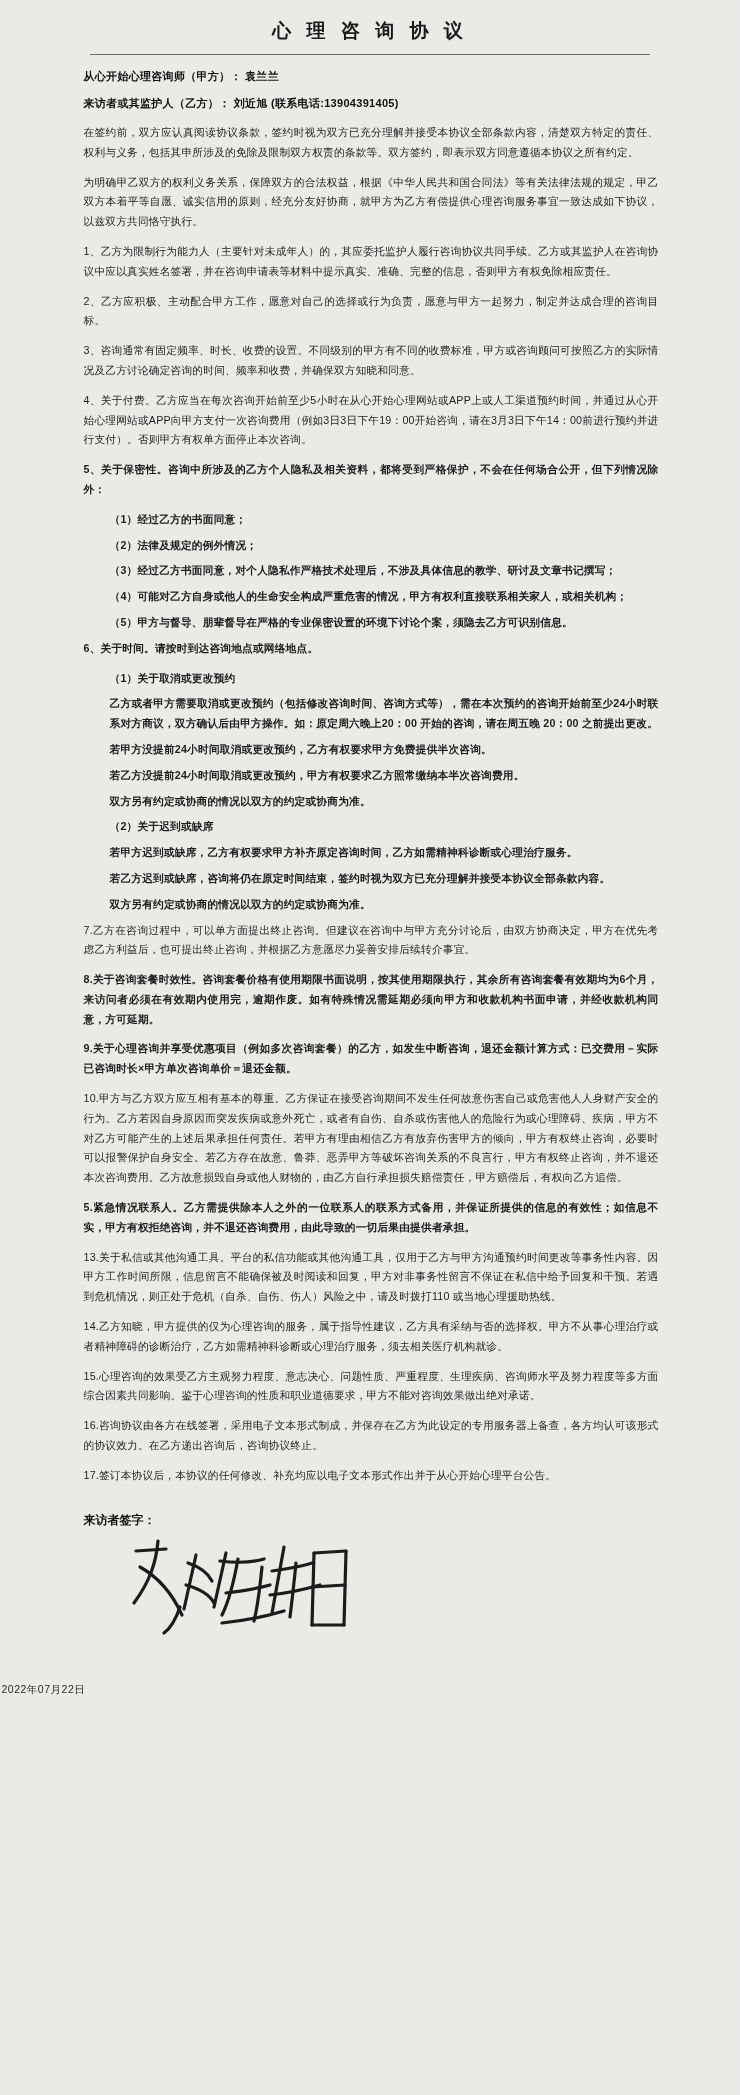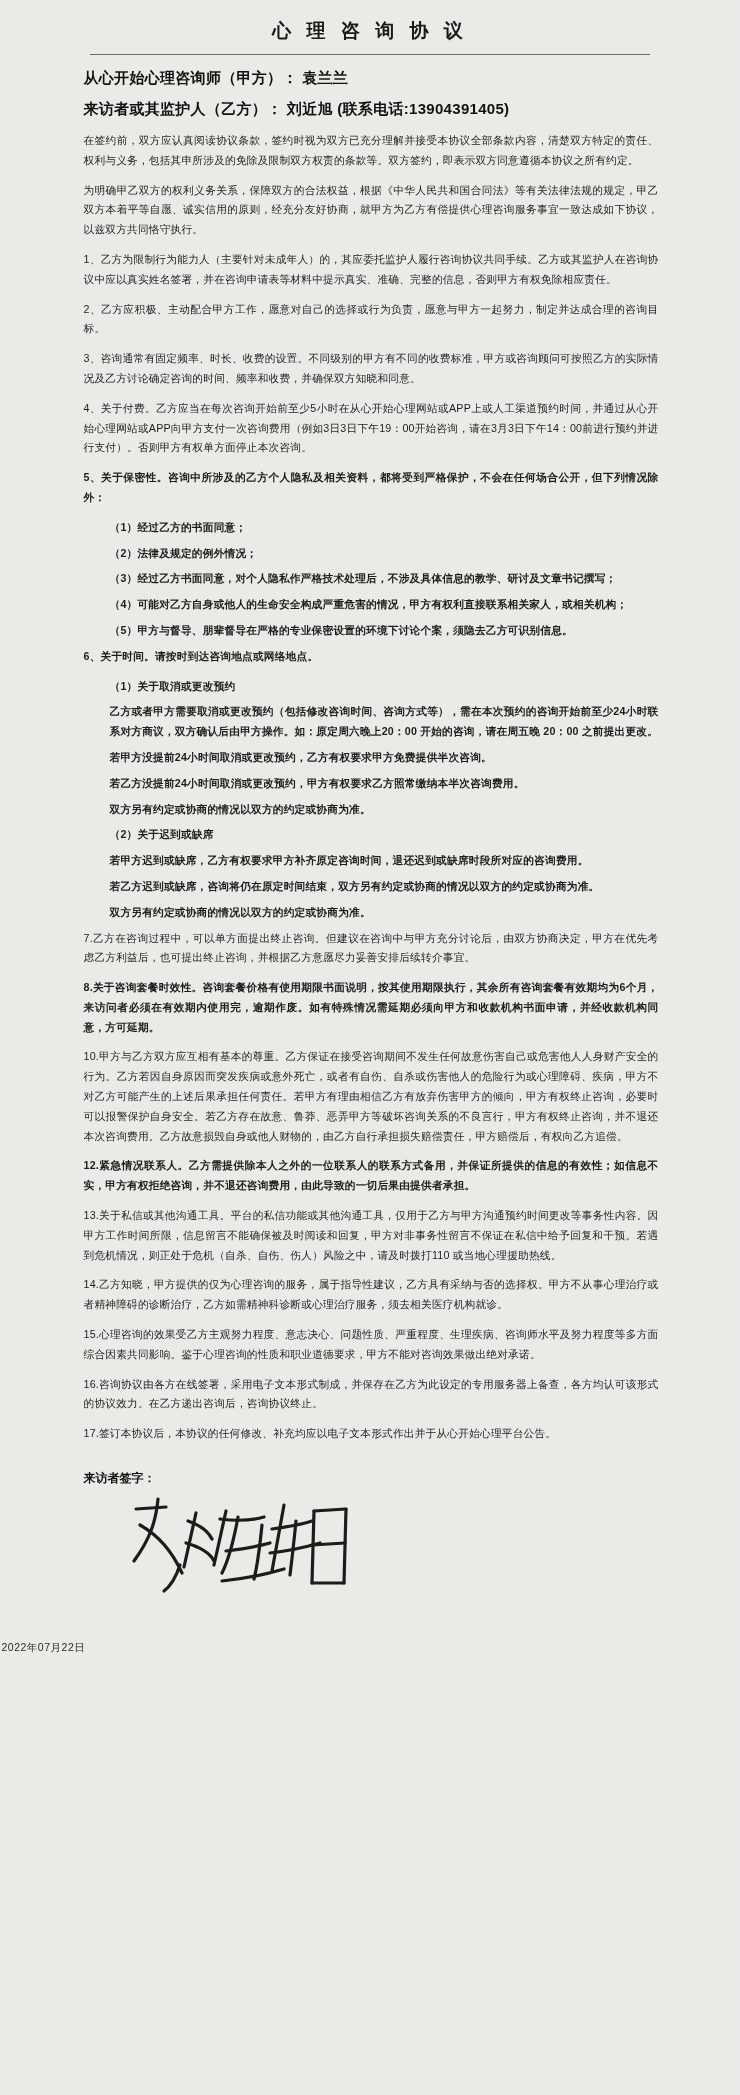--- a/index.html
+++ b/index.html
@@ -30,21 +30,21 @@
   }
   .title-rule {
     width: 560px;
     margin: 0 auto 14px auto;
     border-bottom: 1px solid #6b6b6b;
   }
   .body-wrap {
     padding: 0 80px 0 82px;
   }
   .party-line {
-    font-size: 15px;
+    font-size: 11px;
     font-weight: bold;
     color: #111;
     margin: 0 0 12px 0;
     letter-spacing: 0.3px;
   }
   .para {
     font-size: 10.7px;
     line-height: 1.85;
     color: #1d1d1d;
     margin: 4px 0 10px 0;
@@ -114,27 +114,28 @@
         <div class="para bold sub">（3）经过乙方书面同意，对个人隐私作严格技术处理后，不涉及具体信息的教学、研讨及文章书记撰写；</div>
         <div class="para bold sub">（4）可能对乙方自身或他人的生命安全构成严重危害的情况，甲方有权利直接联系相关家人，或相关机构；</div>
         <div class="para bold sub">（5）甲方与督导、朋辈督导在严格的专业保密设置的环境下讨论个案，须隐去乙方可识别信息。</div>
         <div class="para bold">6、关于时间。请按时到达咨询地点或网络地点。</div>
         <div class="para bold sub">（1）关于取消或更改预约</div>
         <div class="para sub2">乙方或者甲方需要取消或更改预约（包括修改咨询时间、咨询方式等），需在本次预约的咨询开始前至少24小时联系对方商议，双方确认后由甲方操作。如：原定周六晚上20：00 开始的咨询，请在周五晚 20：00 之前提出更改。</div>
         <div class="para sub2">若甲方没提前24小时间取消或更改预约，乙方有权要求甲方免费提供半次咨询。</div>
         <div class="para sub2">若乙方没提前24小时间取消或更改预约，甲方有权要求乙方照常缴纳本半次咨询费用。</div>
         <div class="para sub2">双方另有约定或协商的情况以双方的约定或协商为准。</div>
         <div class="para bold sub">（2）关于迟到或缺席</div>
-        <div class="para sub2">若甲方迟到或缺席，乙方有权要求甲方补齐原定咨询时间，退还迟到或缺席时段所对应的咨询费用。</div>
-        <div class="para sub2">若乙方迟到或缺席，咨询将仍在原定时间结束，双方另有约定或协商的情况以双方的约定或协商为准。</div>
+        <div class="para sub2">若甲方迟到或缺席，乙方有权要求甲方补齐原定咨询时间，乙方如需精神科诊断或心理治疗服务。</div>
+        <div class="para sub2">若乙方迟到或缺席，咨询将仍在原定时间结束，签约时视为双方已充分理解并接受本协议全部条款内容。</div>
         <div class="para sub2">双方另有约定或协商的情况以双方的约定或协商为准。</div>
         <div class="para">7.乙方在咨询过程中，可以单方面提出终止咨询。但建议在咨询中与甲方充分讨论后，由双方协商决定，甲方在优先考虑乙方利益后，也可提出终止咨询，并根据乙方意愿尽力妥善安排后续转介事宜。</div>
         <div class="para bold">8.关于咨询套餐时效性。咨询套餐价格有使用期限书面说明，按其使用期限执行，其余所有咨询套餐有效期均为6个月，来访问者必须在有效期内使用完，逾期作废。如有特殊情况需延期必须向甲方和收款机构书面申请，并经收款机构同意，方可延期。</div>
+        <div class="para bold">9.关于心理咨询并享受优惠项目（例如多次咨询套餐）的乙方，如发生中断咨询，退还金额计算方式：已交费用－实际已咨询时长×甲方单次咨询单价＝退还金额。</div>
         <div class="para">10.甲方与乙方双方应互相有基本的尊重。乙方保证在接受咨询期间不发生任何故意伤害自己或危害他人人身财产安全的行为。乙方若因自身原因而突发疾病或意外死亡，或者有自伤、自杀或伤害他人的危险行为或心理障碍、疾病，甲方不对乙方可能产生的上述后果承担任何责任。若甲方有理由相信乙方有放弃伤害甲方的倾向，甲方有权终止咨询，必要时可以报警保护自身安全。若乙方存在故意、鲁莽、恶弄甲方等破坏咨询关系的不良言行，甲方有权终止咨询，并不退还本次咨询费用。乙方故意损毁自身或他人财物的，由乙方自行承担损失赔偿责任，甲方赔偿后，有权向乙方追偿。</div>
-        <div class="para bold">12.紧急情况联系人。乙方需提供除本人之外的一位联系人的联系方式备用，并保证所提供的信息的有效性；如信息不实，甲方有权拒绝咨询，并不退还咨询费用，由此导致的一切后果由提供者承担。</div>
+        <div class="para bold">5.紧急情况联系人。乙方需提供除本人之外的一位联系人的联系方式备用，并保证所提供的信息的有效性；如信息不实，甲方有权拒绝咨询，并不退还咨询费用，由此导致的一切后果由提供者承担。</div>
         <div class="para">13.关于私信或其他沟通工具。平台的私信功能或其他沟通工具，仅用于乙方与甲方沟通预约时间更改等事务性内容。因甲方工作时间所限，信息留言不能确保被及时阅读和回复，甲方对非事务性留言不保证在私信中给予回复和干预。若遇到危机情况，则正处于危机（自杀、自伤、伤人）风险之中，请及时拨打110 或当地心理援助热线。</div>
         <div class="para">14.乙方知晓，甲方提供的仅为心理咨询的服务，属于指导性建议，乙方具有采纳与否的选择权。甲方不从事心理治疗或者精神障碍的诊断治疗，乙方如需精神科诊断或心理治疗服务，须去相关医疗机构就诊。</div>
         <div class="para">15.心理咨询的效果受乙方主观努力程度、意志决心、问题性质、严重程度、生理疾病、咨询师水平及努力程度等多方面综合因素共同影响。鉴于心理咨询的性质和职业道德要求，甲方不能对咨询效果做出绝对承诺。</div>
         <div class="para">16.咨询协议由各方在线签署，采用电子文本形式制成，并保存在乙方为此设定的专用服务器上备查，各方均认可该形式的协议效力。在乙方递出咨询后，咨询协议终止。</div>
         <div class="para">17.签订本协议后，本协议的任何修改、补充均应以电子文本形式作出并于从心开始心理平台公告。</div>
       </div>
 
     <div class="sig-label">来访者签字：</div>
 
     <div class="sig-area">

